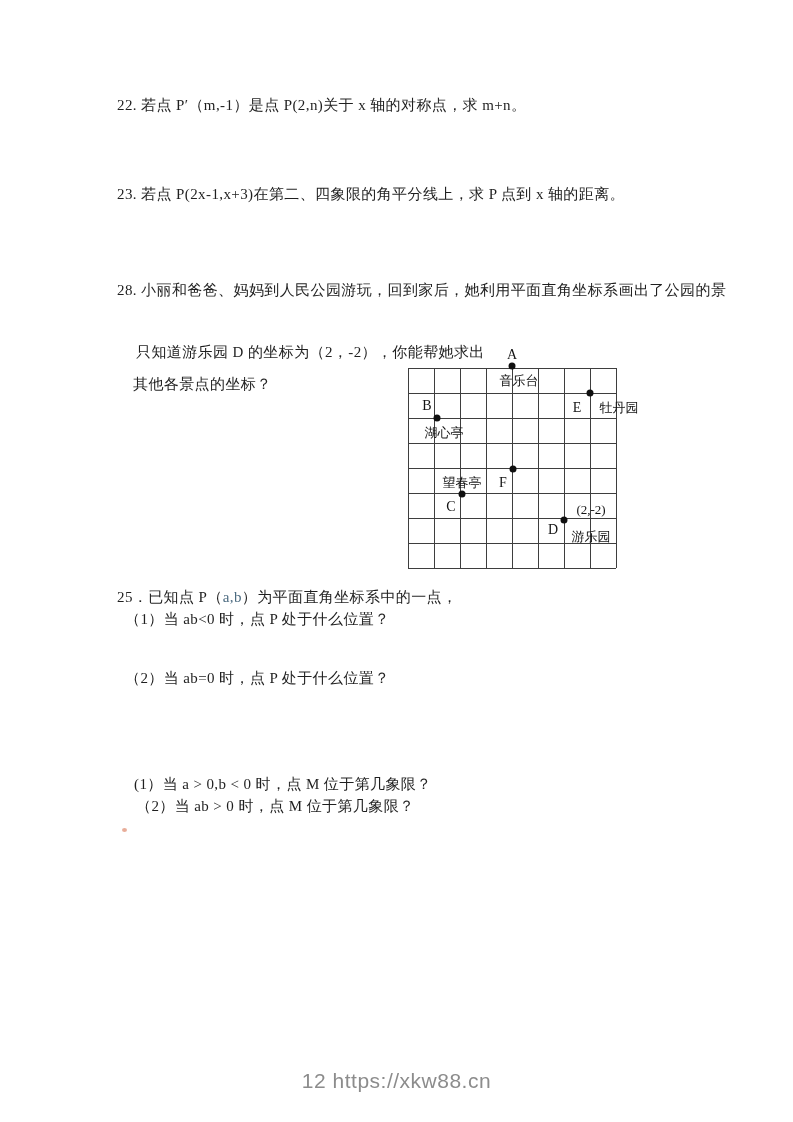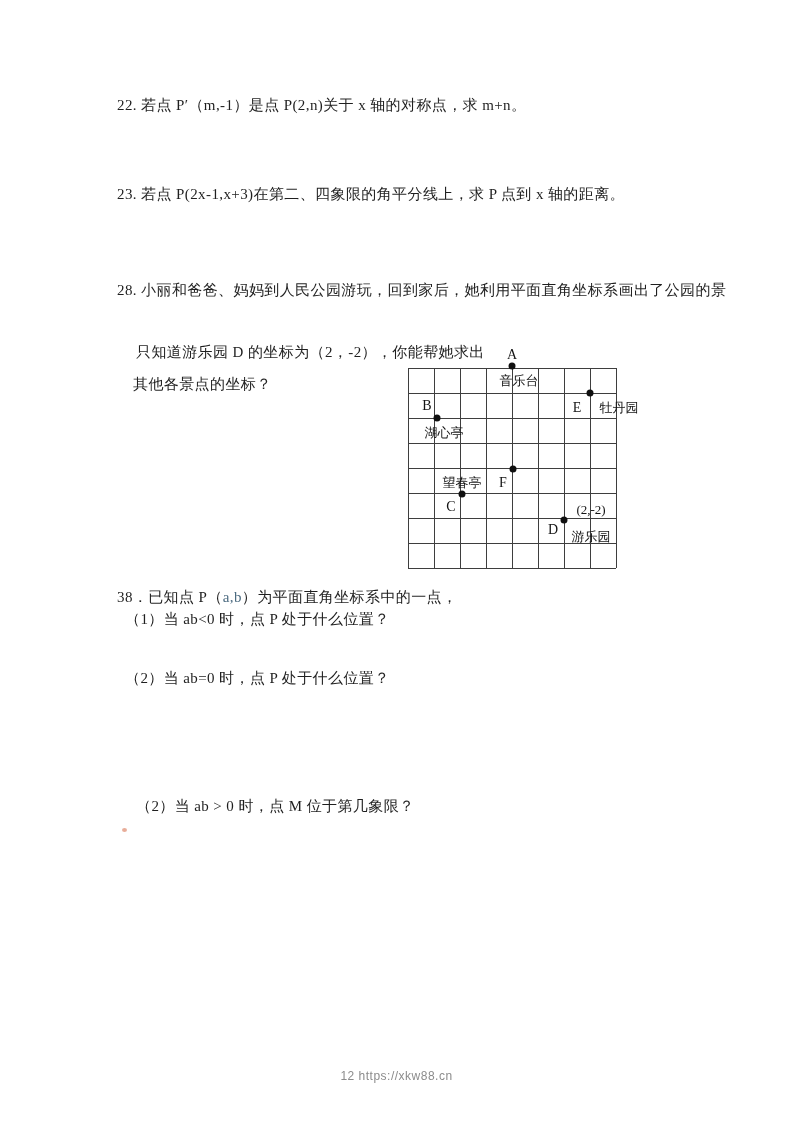--- a/index.html
+++ b/index.html
@@ -22,21 +22,21 @@
   .diagram text {
     font-family:"Liberation Serif","DejaVu Serif",serif;
     fill:#141414;
   }
   .diagram text.cn { font-size:13px; }
   .diagram text.lt { font-size:14px; }
   .diagram text.coord { font-size:13px; }
   .footer {
     position:absolute; left:0; top:1069px; width:793px; text-align:center;
     font-family:"Liberation Sans","DejaVu Sans",sans-serif;
-    font-size:12px; color:#8c8c8c; letter-spacing:0.5px;
+    font-size:21px; color:#8c8c8c; letter-spacing:0.5px;
   }
 </style>
 </head>
 <body>
 
 <div class="page">
 
   <div class="line" style="left:117px; top:97px">22. 若点 P′（m,-1）是点 P(2,n)关于 x 轴的对称点，求 m+n。</div>
 
   <div class="line" style="left:117px; top:186px">23. 若点 P(2x-1,x+3)在第二、四象限的角平分线上，求 P 点到 x 轴的距离。</div>
@@ -69,23 +69,24 @@
       <text class="cn" x="56" y="141" text-anchor="middle">望春亭</text>
 
       <text class="lt" x="45" y="165" text-anchor="middle">C</text>
 
       <text class="coord" x="185" y="168" text-anchor="middle">(2,-2)</text>
       <text class="lt" x="147" y="188" text-anchor="middle">D</text>
       <text class="cn" x="185" y="195" text-anchor="middle">游乐园</text>
     </svg>
   </div>
 
-  <div class="line" style="left:117px; top:589px"><span>38．已知点 P（</span><span class="var">a,b</span><span>）为平面直角坐标系中的一点，</span></div>
+  <div class="line" style="left:117px; top:589px"><span>25．已知点 P（</span><span class="var">a,b</span><span>）为平面直角坐标系中的一点，</span></div>
   <div class="line" style="left:125px; top:611px">（1）当 ab&lt;0 时，点 P 处于什么位置？</div>
   <div class="line" style="left:125px; top:670px">（2）当 ab=0 时，点 P 处于什么位置？</div>
 
+  <div class="line" style="left:134px; top:776px">(1）当 a &gt; 0,b &lt; 0 时，点 M 位于第几象限？</div>
   <div class="line" style="left:136px; top:798px">（2）当 ab &gt; 0 时，点 M 位于第几象限？</div>
 
   <div class="stray"></div>
 
   <div class="footer">12 https://xkw88.cn</div>
 
 </div>
 
 </body></html>

